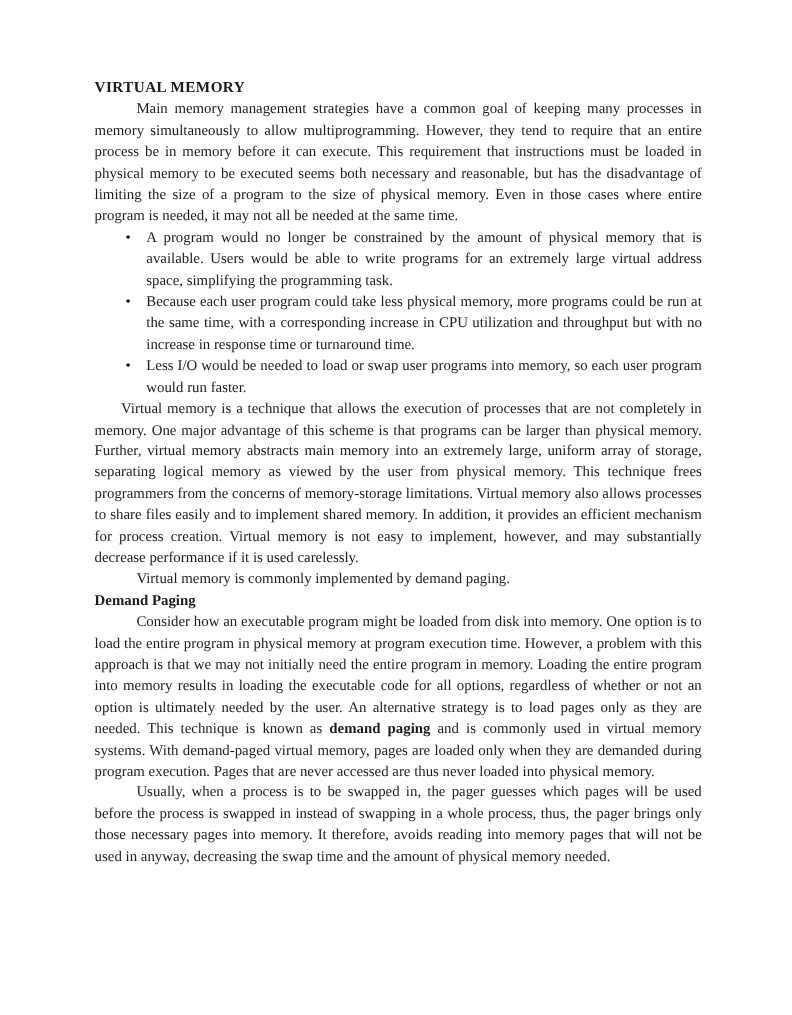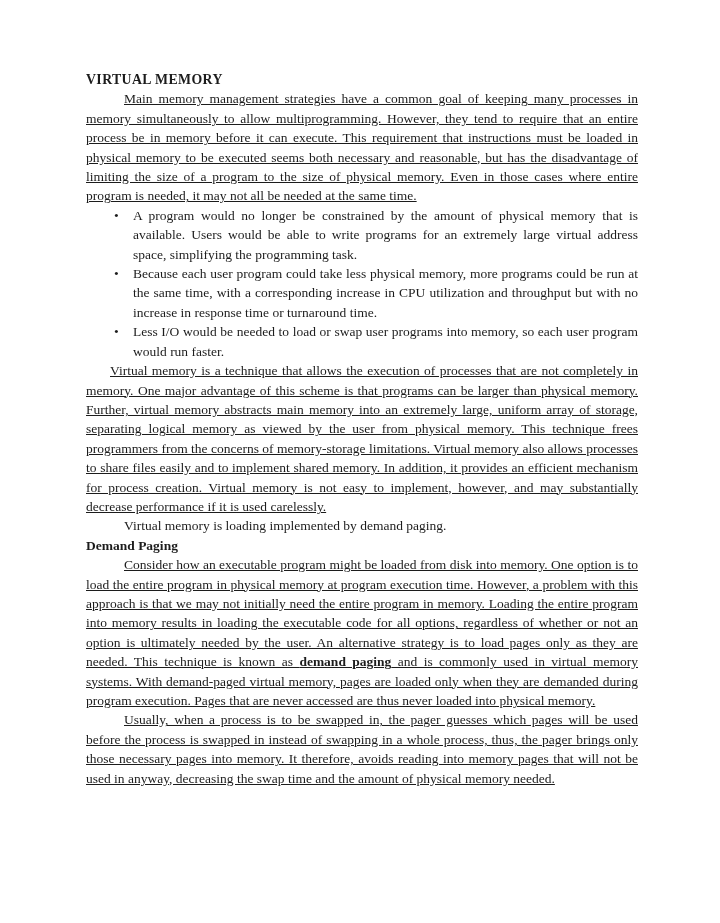--- a/index.html
+++ b/index.html
@@ -35,21 +35,20 @@
     font-size: 13.5px;
     line-height: 19.4px;
     font-weight: bold;
     margin: 0;
   }
   p {
     margin: 0;
   }
   .just {
     text-align: justify;
-    text-decoration: underline;
   }
   .ind-lg { text-indent: 38px; }
   .ind-sm { text-indent: 24px; }
   ul.benefits {
     list-style: none;
     margin: 0;
     padding: 0 0 0 47px;
   }
   ul.benefits li {
     position: relative;
@@ -86,21 +85,21 @@
         <span>Because each user program could take less physical memory, more programs could be run at the same time, with a corresponding increase in CPU utilization and throughput but with no increase in response time or turnaround time.</span>
       </li>
       <li>
         <span class="bullet">•</span>
         <span>Less I/O would be needed to load or swap user programs into memory, so each user program would run faster.</span>
       </li>
     </ul>
 
     <p class="just ind-sm">Virtual memory is a technique that allows the execution of processes that are not completely in memory. One major advantage of this scheme is that programs can be larger than physical memory. Further, virtual memory abstracts main memory into an extremely large, uniform array of storage, separating logical memory as viewed by the user from physical memory. This technique frees programmers from the concerns of memory-storage limitations. Virtual memory also allows processes to share files easily and to implement shared memory. In addition, it provides an efficient mechanism for process creation. Virtual memory is not easy to implement, however, and may substantially decrease performance if it is used carelessly.</p>
 
-    <p class="ind-lg">Virtual memory is loading implemented by demand paging.</p>
+    <p class="ind-lg">Virtual memory is commonly implemented by demand paging.</p>
 
     <h2 class="section-heading">Demand Paging</h2>
 
     <p class="just ind-lg"><span>Consider how an executable program might be loaded from disk into memory. One option is to load the entire program in physical memory at program execution time. However, a problem with this approach is that we may not initially need the entire program in memory. Loading the entire program into memory results in loading the executable code for all options, regardless of whether or not an option is ultimately needed by the user. An alternative strategy is to load pages only as they are needed. This technique is known as </span><span class="term-bold">demand paging</span><span> and is commonly used in virtual memory systems. With demand-paged virtual memory, pages are loaded only when they are demanded during program execution. Pages that are never accessed are thus never loaded into physical memory.</span></p>
 
     <p class="just ind-lg">Usually, when a process is to be swapped in, the pager guesses which pages will be used before the process is swapped in instead of swapping in a whole process, thus, the pager brings only those necessary pages into memory. It therefore, avoids reading into memory pages that will not be used in anyway, decreasing the swap time and the amount of physical memory needed.</p>
 
   </div>
 </div>
 

